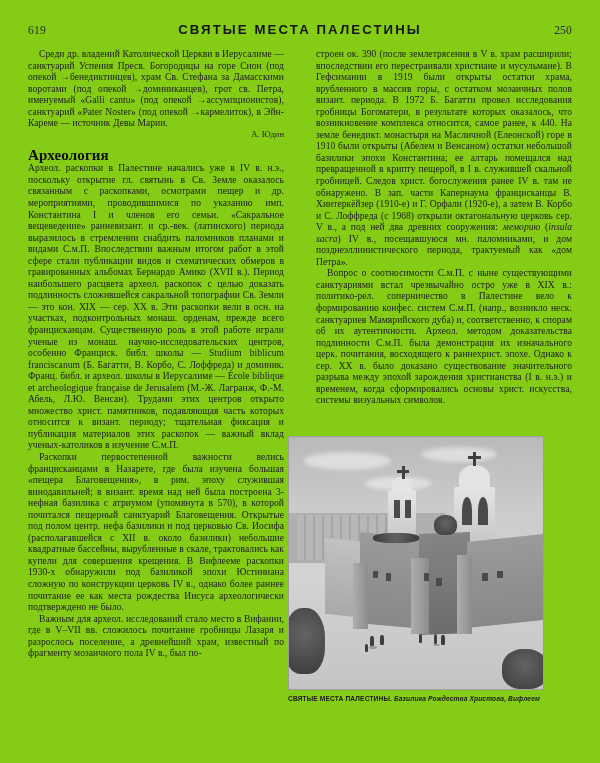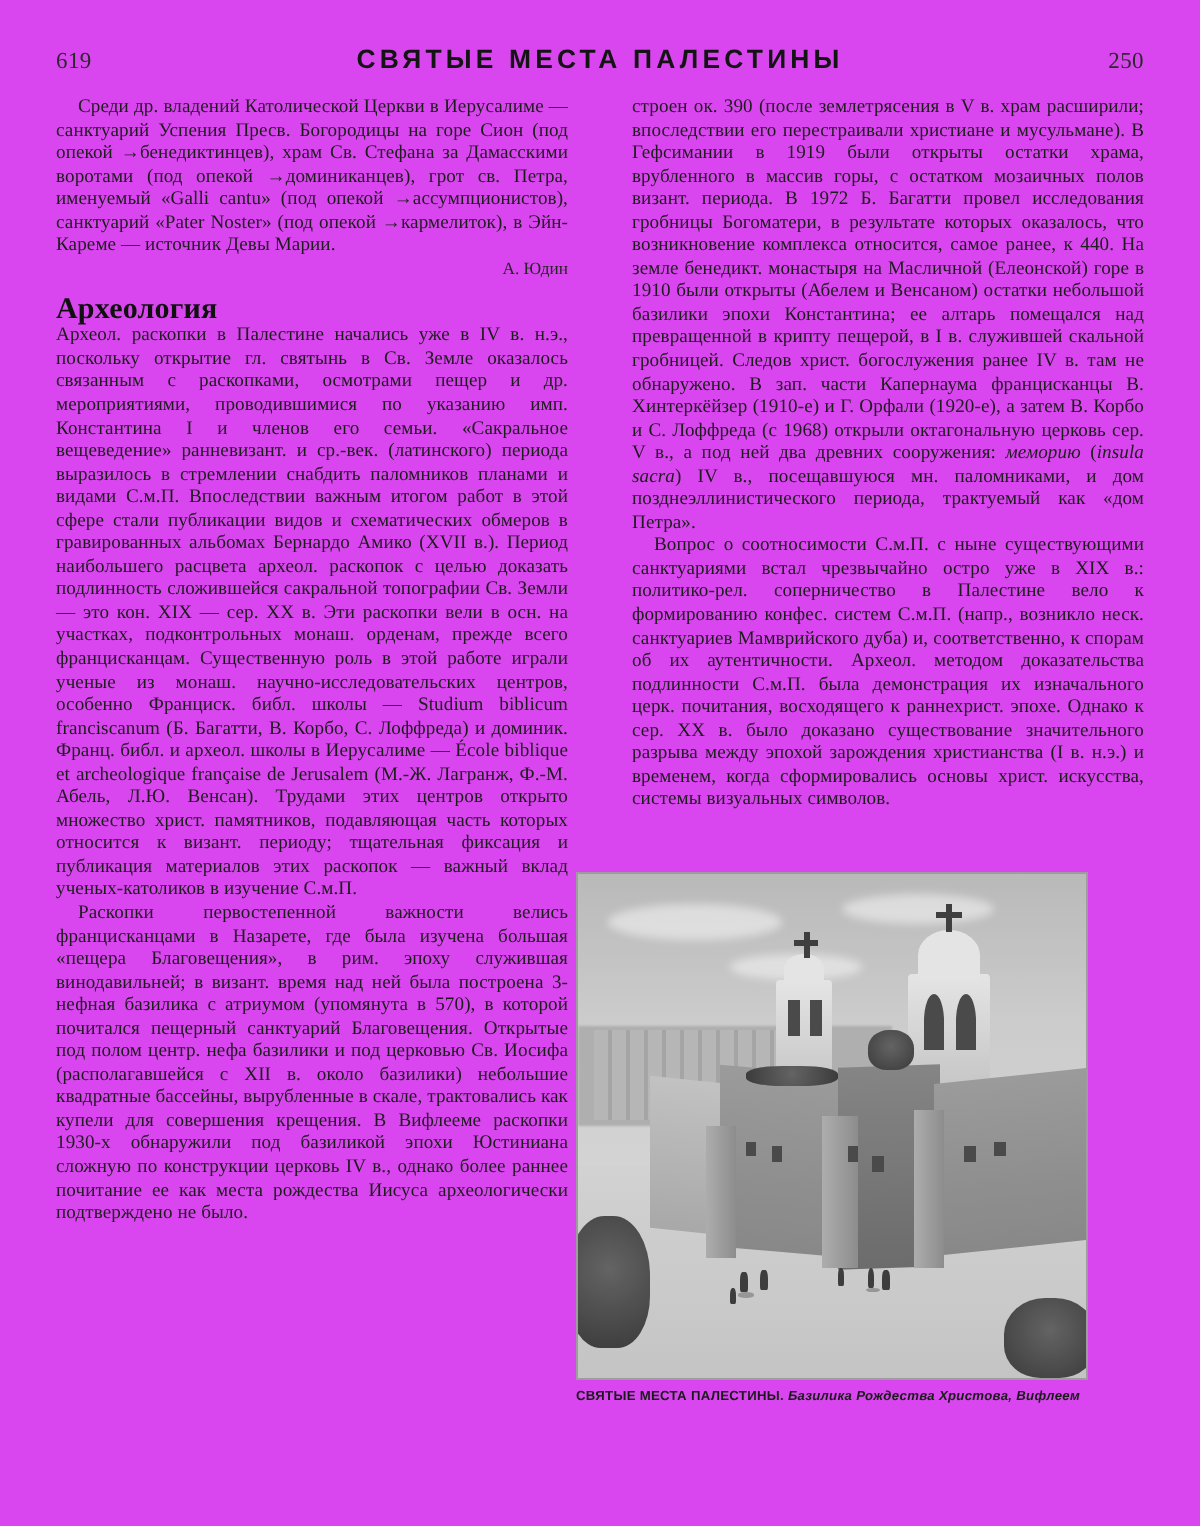--- a/index.html
+++ b/index.html
@@ -13,21 +13,21 @@
     font-family: "Liberation Serif", "DejaVu Serif", serif;
     color: #1b1b1b;
     position: relative;
     overflow: hidden;
   }
   .page {
     position: absolute;
     left: 0; top: 0;
     width: 600px;
     height: 763px;
-    background: #d946ef;
+    background: #84cc16;
   }
 
   
   .runhead {
     position: absolute;
     left: 28px;
     right: 28px;
     top: 22px;
     height: 22px;
     display: flex;
@@ -219,20 +219,21 @@
   </div>
 
   <div class="cols">
 
     <div class="col left">
       <p class="body indent">Среди др. владений Католической Церкви в Иерусалиме — санктуарий Успения Пресв. Богородицы на горе Сион (под опекой →бенедиктинцев), храм Св. Стефана за Дамасскими воротами (под опекой →доминиканцев), грот св. Петра, именуемый «Galli cantu» (под опекой →ассумпционистов), санктуарий «Pater Noster» (под опекой →кармелиток), в Эйн-Кареме — источник Девы Марии.</p>
       <p class="sig">А. Юдин</p>
       <h3 class="sect">Археология</h3>
       <p class="body noindent">Археол. раскопки в Палестине начались уже в IV в. н.э., поскольку открытие гл. святынь в Св. Земле оказалось связанным с раскопками, осмотрами пещер и др. мероприятиями, проводившимися по указанию имп. Константина I и членов его семьи. «Сакральное вещеведение» ранневизант. и ср.-век. (латинского) периода выразилось в стремлении снабдить паломников планами и видами С.м.П. Впоследствии важным итогом работ в этой сфере стали публикации видов и схематических обмеров в гравированных альбомах Бернардо Амико (XVII в.). Период наибольшего расцвета археол. раскопок с целью доказать подлинность сложившейся сакральной топографии Св. Земли — это кон. XIX — сер. XX в. Эти раскопки вели в осн. на участках, подконтрольных монаш. орденам, прежде всего францисканцам. Существенную роль в этой работе играли ученые из монаш. научно-исследовательских центров, особенно Франциск. библ. школы — Studium biblicum franciscanum (Б. Багатти, В. Корбо, С. Лоффреда) и доминик. Франц. библ. и археол. школы в Иерусалиме — École biblique et archeologique française de Jerusalem (М.-Ж. Лагранж, Ф.-М. Абель, Л.Ю. Венсан). Трудами этих центров открыто множество христ. памятников, подавляющая часть которых относится к визант. периоду; тщательная фиксация и публикация материалов этих раскопок — важный вклад ученых-католиков в изучение С.м.П.</p>
       <p class="body indent">Раскопки первостепенной важности велись францисканцами в Назарете, где была изучена большая «пещера Благовещения», в рим. эпоху служившая винодавильней; в визант. время над ней была построена 3-нефная базилика с атриумом (упомянута в 570), в которой почитался пещерный санктуарий Благовещения. Открытые под полом центр. нефа базилики и под церковью Св. Иосифа (располагавшейся с XII в. около базилики) небольшие квадратные бассейны, вырубленные в скале, трактовались как купели для совершения крещения. В Вифлееме раскопки 1930-х обнаружили под базиликой эпохи Юстиниана сложную по конструкции церковь IV в., однако более раннее почитание ее как места рождества Иисуса археологически подтверждено не было.</p>
+      <p class="body indent">Важным для археол. исследований стало место в Вифании, где в V–VII вв. сложилось почитание гробницы Лазаря и разрослось поселение, а древнейший храм, известный по фрагменту мозаичного пола IV в., был по-</p>
     </div>
 
     <div class="col right">
       <p class="body noindent"><span>строен ок. 390 (после землетрясения в V в. храм расширили; впоследствии его перестраивали христиане и мусульмане). В Гефсимании в 1919 были открыты остатки храма, врубленного в массив горы, с остатком мозаичных полов визант. периода. В 1972 Б. Багатти провел исследования гробницы Богоматери, в результате которых оказалось, что возникновение комплекса относится, самое ранее, к 440. На земле бенедикт. монастыря на Масличной (Елеонской) горе в 1910 были открыты (Абелем и Венсаном) остатки небольшой базилики эпохи Константина; ее алтарь помещался над превращенной в крипту пещерой, в I в. служившей скальной гробницей. Следов христ. богослужения ранее IV в. там не обнаружено. В зап. части Капернаума францисканцы В. Хинтеркёйзер (1910-е) и Г. Орфали (1920-е), а затем В. Корбо и С. Лоффреда (с 1968) открыли октагональную церковь сер. V в., а под ней два древних сооружения: </span><em class="it">меморию</em><span> (</span><em class="it">insula sacra</em><span>)</span><span> IV в., посещавшуюся мн. паломниками, и дом позднеэллинистического периода, трактуемый как «дом Петра».</span></p>
       <p class="body indent">Вопрос о соотносимости С.м.П. с ныне существующими санктуариями встал чрезвычайно остро уже в XIX в.: политико-рел. соперничество в Палестине вело к формированию конфес. систем С.м.П. (напр., возникло неск. санктуариев Мамврийского дуба) и, соответственно, к спорам об их аутентичности. Археол. методом доказательства подлинности С.м.П. была демонстрация их изначального церк. почитания, восходящего к раннехрист. эпохе. Однако к сер. XX в. было доказано существование значительного разрыва между эпохой зарождения христианства (I в. н.э.) и временем, когда сформировались основы христ. искусства, системы визуальных символов.</p>
     </div>
 
   </div>
 
   <div class="figure">

